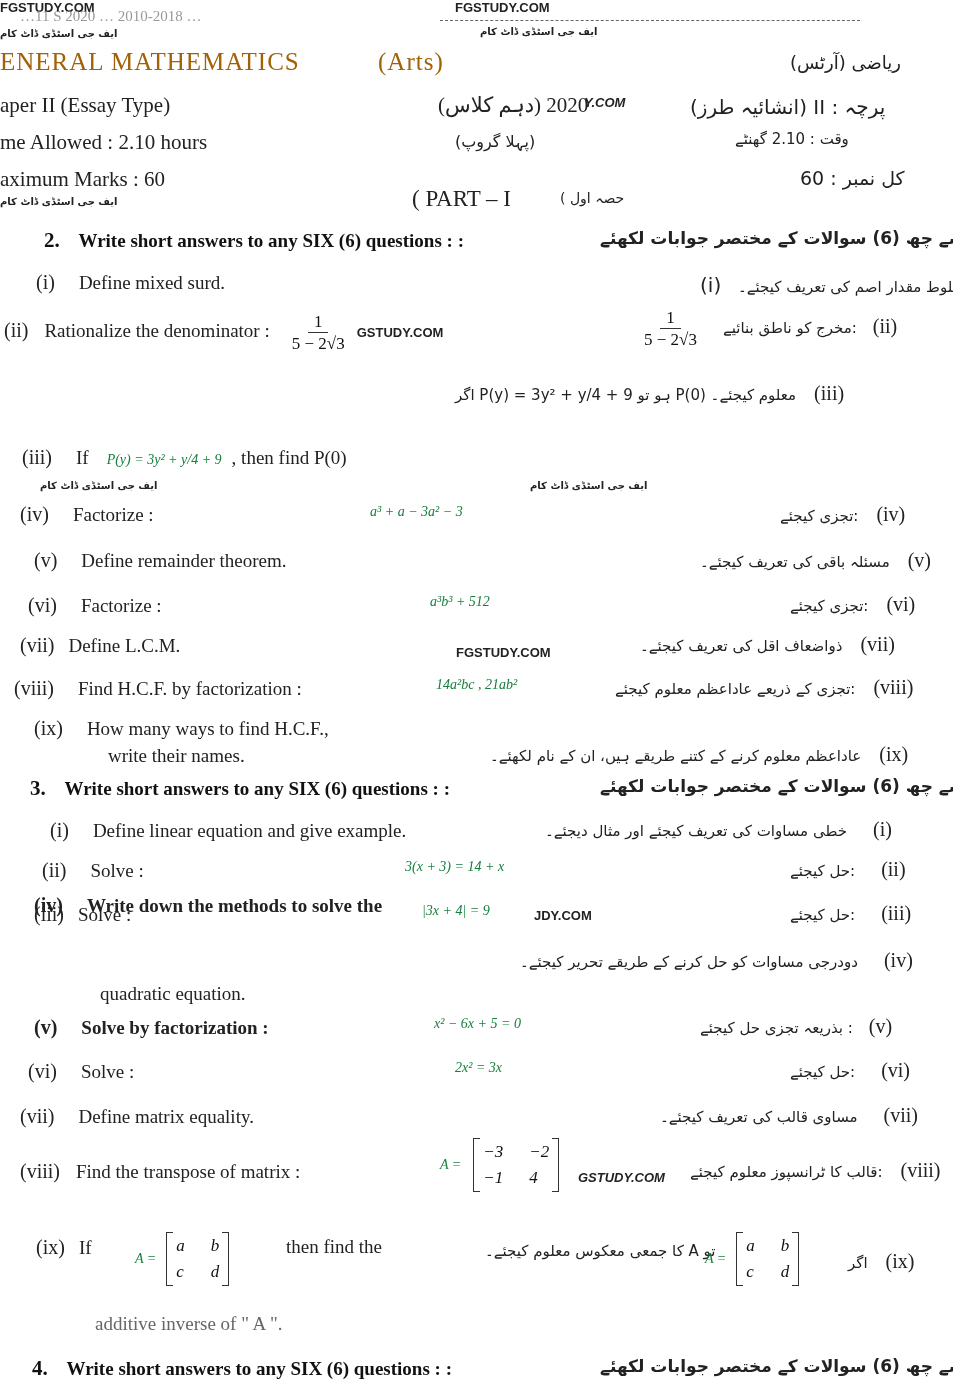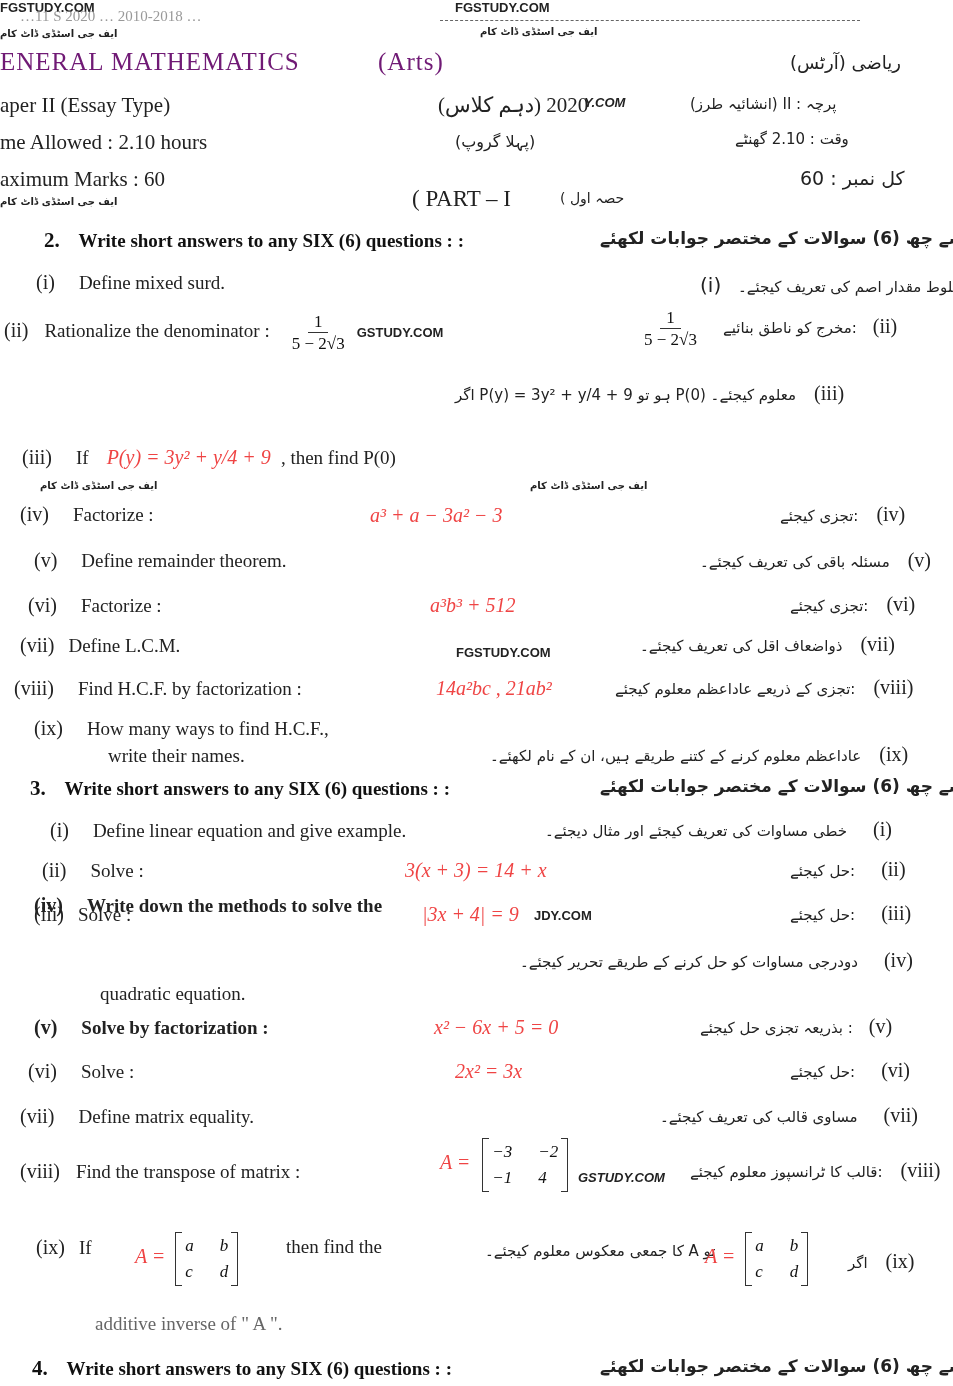--- a/index.html
+++ b/index.html
@@ -2,30 +2,30 @@
 <html><head>
 <meta charset="utf-8">
 <style>
   html, body { margin:0; padding:0; background:#ffffff; }
   body { width:953px; height:1386px; position:relative; overflow:hidden;
          font-family:"Liberation Serif","DejaVu Serif",serif; color:#111; }
   .abs { position:absolute; white-space:nowrap; }
   .wm { font-family:"Liberation Sans","DejaVu Sans",sans-serif; font-weight:bold; font-size:13px; color:#222; }
   .wm-ur { font-family:"DejaVu Sans",sans-serif; font-size:10px; font-weight:bold; color:#222; direction:rtl; }
   .faint { color:#999; }
-  .hdr { font-size:25px; letter-spacing:1px; color:#701a75; }
+  .hdr { font-size:25px; letter-spacing:1px; color:#a16207; }
   .meta { font-size:21px; color:#222; }
   .urdu { font-family:"DejaVu Sans",sans-serif; direction:rtl; color:#222; }
   .urdu-q { font-size:15px; }
   .urdu-head { font-size:17px; font-weight:bold; }
   .qhead { font-weight:bold; font-size:19px; }
   .qnum { font-size:21px; font-weight:bold; }
   .qtxt { font-size:19px; color:#222; }
   .roman { font-size:20px; color:#222; }
-  .math { font-style:italic; font-size:20px; color:#ef4444; }
+  .math { font-style:italic; font-size:14px; color:#15803d; }
   .frac { display:inline-flex; flex-direction:column; align-items:center; vertical-align:middle; font-size:17px; }
   .frac .num { border-bottom:1px solid #333; padding:0 6px; line-height:20px; }
   .frac .den { line-height:22px; padding:0 4px; }
   .matrix { display:inline-grid; grid-template-columns:auto auto; column-gap:26px; row-gap:6px;
             padding:4px 10px; position:relative; vertical-align:middle; font-style:italic; font-size:17px; }
   .matrix::before, .matrix::after { content:""; position:absolute; top:0; bottom:0; width:6px;
             border-top:1px solid #333; border-bottom:1px solid #333; }
   .matrix::before { left:0; border-left:1px solid #333; }
   .matrix::after { right:0; border-right:1px solid #333; }
   .dash { border-top:1px dashed #666; height:0; }
@@ -40,21 +40,21 @@
 <div class="abs wm-ur" style="left:0;top:28px;">ایف جی اسٹڈی ڈاٹ کام</div>
 <div class="abs wm-ur" style="left:480px;top:26px;">ایف جی اسٹڈی ڈاٹ کام</div>
 
 <div class="abs hdr" style="left:0;top:48px;">ENERAL MATHEMATICS</div>
 <div class="abs hdr" style="left:378px;top:48px;">(Arts)</div>
 <div class="abs urdu" style="left:790px;top:52px;font-size:18px;">ریاضی (آرٹس)</div>
 
 <div class="abs meta" style="left:0;top:93px;">aper II (Essay Type)</div>
 <div class="abs meta" style="left:438px;top:93px;">(دہم کلاس) 2020</div>
 <div class="abs wm" style="left:584px;top:95px;font-style:italic;">Y.COM</div>
-<div class="abs urdu" style="left:690px;top:95px;font-size:15px;">پرچہ : II (انشائیہ طرز)</div>
+<div class="abs urdu" style="left:690px;top:95px;font-size:20px;">پرچہ : II (انشائیہ طرز)</div>
 
 <div class="abs meta" style="left:0;top:130px;">me Allowed : 2.10 hours</div>
 <div class="abs urdu" style="left:455px;top:132px;font-size:16px;">(پہلا گروپ)</div>
 <div class="abs urdu" style="left:735px;top:130px;font-size:15px;">وقت : 2.10 گھنٹے</div>
 
 <div class="abs meta" style="left:0;top:167px;">aximum Marks : 60</div>
 <div class="abs urdu" style="left:800px;top:167px;font-size:19px;">کل نمبر : 60</div>
 <div class="abs wm-ur" style="left:0;top:196px;">ایف جی اسٹڈی ڈاٹ کام</div>
 <div class="abs meta" style="left:412px;top:186px;font-size:23px;">( PART – I</div>
 <div class="abs urdu" style="left:560px;top:190px;font-size:14px;">حصہ اول )</div>

